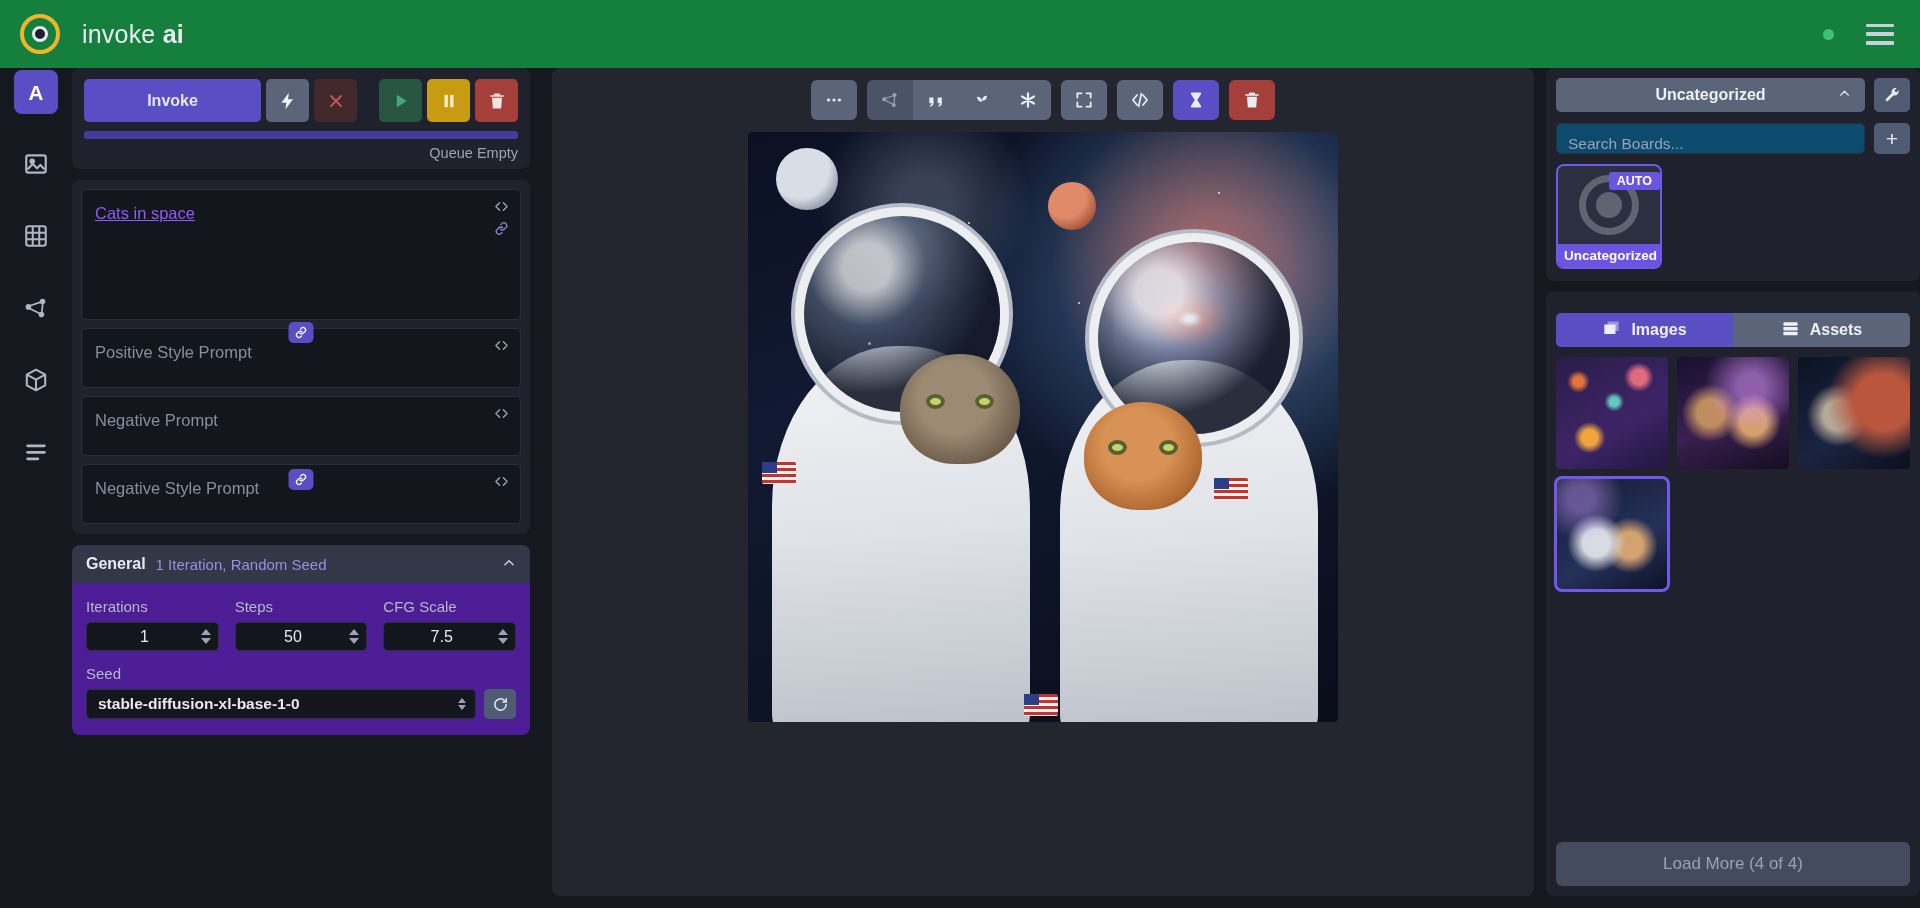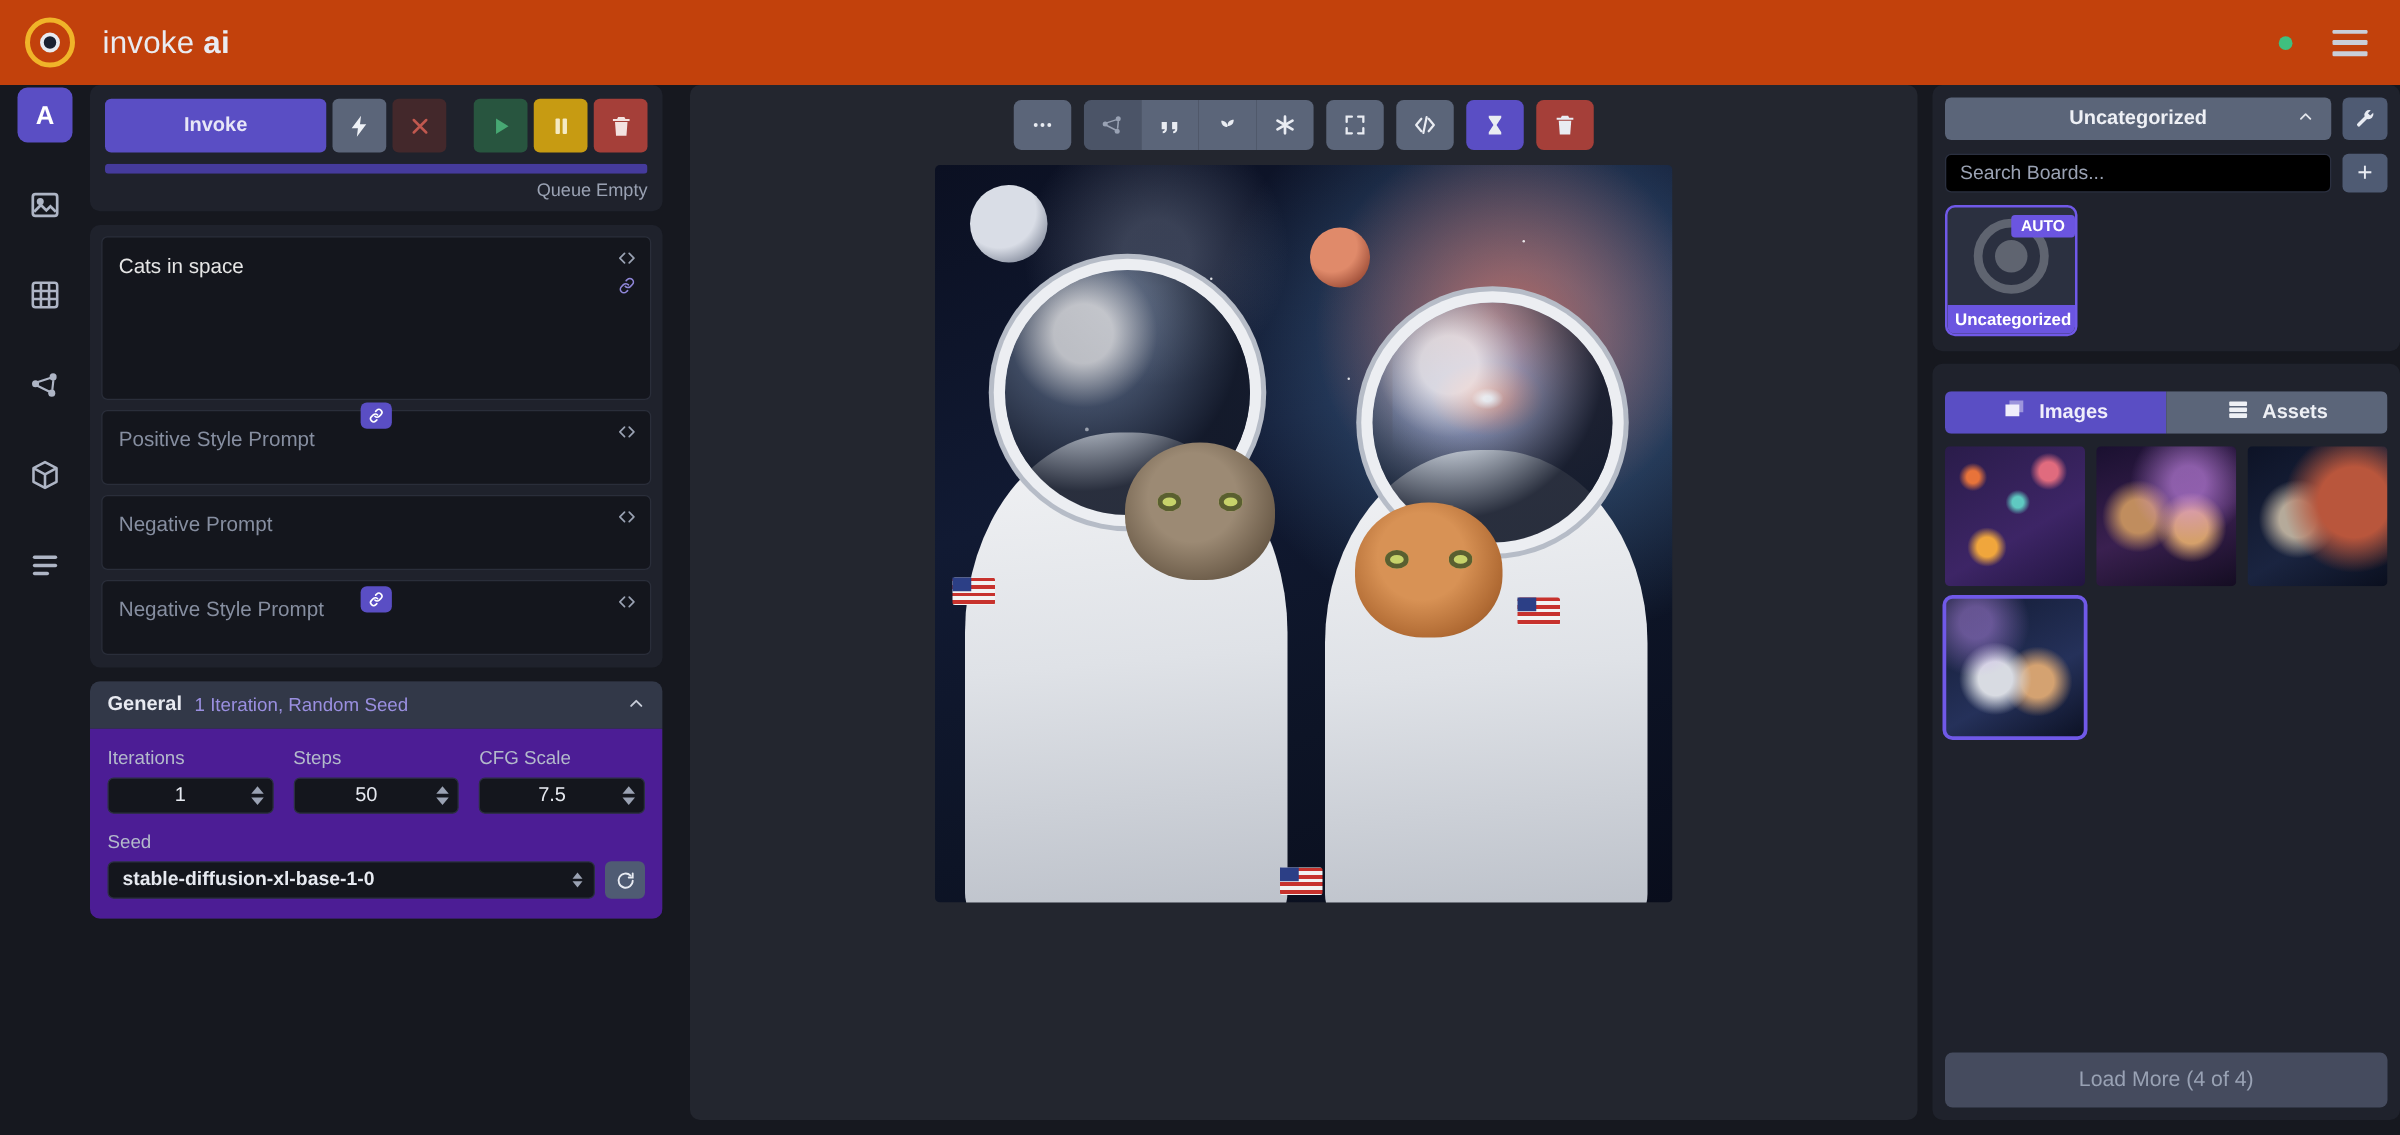--- a/index.html
+++ b/index.html
@@ -10,21 +10,21 @@
     color: #dfe2ea;
     overflow: hidden;
   }
   .app { width: 1920px; height: 908px; display: flex; flex-direction: column; }
 
   
   .topbar {
     height: 68px; flex: 0 0 68px;
     display: flex; align-items: center;
     padding: 0 26px 0 20px;
-    background: #c2410c;
+    background: #15803d;
   }
   .logo-ring {
     width: 40px; height: 40px; border-radius: 50%;
     border: 4px solid #f0b429;
     display: flex; align-items: center; justify-content: center;
     flex: 0 0 40px;
   }
   .logo-core { width: 16px; height: 16px; border-radius: 50%; background: #1b2030; border: 3px solid #e8eaf0; }
   .brand { margin-left: 22px; font-size: 25px; letter-spacing: .2px; color: #e9ebf1; }
   .brand b { font-weight: bold; }
@@ -84,21 +84,21 @@
 
   .prompt-panel { padding: 9px 9px 10px 9px; position: relative; display: flex; flex-direction: column; gap: 8px; }
   .prompt-box {
     position: relative; background: #14161d;
     border: 1px solid #2a2e3a; border-radius: 5px;
     padding: 12px 38px 12px 13px;
     font-size: 16.5px; line-height: 1.35;
   }
   .prompt-box.tall { height: 131px; }
   .prompt-box.short { height: 60px; }
-  .prompt-text { color: #e5e5e5; }
+  .prompt-text { color: #8b5cf6; text-decoration: underline; }
   .prompt-ph { color: #868ea0; }
   .code-badge { position: absolute; right: 11px; top: 9px; color: #9aa2b3; font-size: 14px; cursor: pointer; }
   .code-badge.second { top: 31px; color: #8f86d8; }
   .link-chip {
     position: absolute; left: 50%; transform: translateX(-50%);
     width: 25px; height: 21px; border-radius: 5px; background: #5a4ec4;
     display: flex; align-items: center; justify-content: center;
     color: #fff; z-index: 5; cursor: pointer;
   }
   .link-chip.c1 { top: 142px; }
@@ -202,22 +202,22 @@
   .board-select {
     flex: 1 1 auto; height: 34px; border-radius: 5px; background: #5b6579;
     display: flex; align-items: center; justify-content: center; position: relative;
     font-size: 16px; font-weight: bold; color: #eef0f5; cursor: pointer;
   }
   .board-caret { position: absolute; right: 14px; font-size: 12px; color: #e3e6ec; }
   .btn-wrench { width: 36px; height: 34px; border-radius: 5px; background: #4f5b73; color: #e8ebf2;
     display: flex; align-items: center; justify-content: center; cursor: pointer; }
   .search-row { display: flex; gap: 9px; margin-top: 11px; }
   .search-input {
-    flex: 1 1 auto; height: 31px; background: #000000; border: 1px solid #2b3040; border-radius: 5px;
-    padding: 0 11px; font-size: 15.5px; color: #9aa2b3; display: flex; align-items: center;
+    flex: 1 1 auto; height: 31px; background: #0c4a6e; border: 1px solid #2b3040; border-radius: 5px;
+    padding: 0 11px; font-size: 15.5px; color: #9aa2b3; display: flex; align-items: flex-end;
   }
   .btn-plus { width: 36px; height: 31px; border-radius: 5px; background: #4f5b73; color: #e8ebf2;
     display: flex; align-items: center; justify-content: center; font-size: 21px; cursor: pointer; }
   .board-grid { margin-top: 10px; display: flex; gap: 10px; }
   .board-card { width: 106px; border: 2px solid #7059e8; border-radius: 8px; overflow: hidden; background: #2b3040; cursor: pointer; }
   .board-thumb { height: 78px; position: relative; display: flex; align-items: center; justify-content: center; }
   .board-rings { width: 60px; height: 60px; border-radius: 50%; border: 7px solid #5f6470; display: flex; align-items: center; justify-content: center; }
   .board-rings-in { width: 26px; height: 26px; border-radius: 50%; background: #5f6470; }
   .auto-badge { position: absolute; right: 0; top: 6px; background: #6b55e0; color: #fff;
     font-size: 12.5px; font-weight: bold; padding: 2px 8px; border-radius: 3px; }

